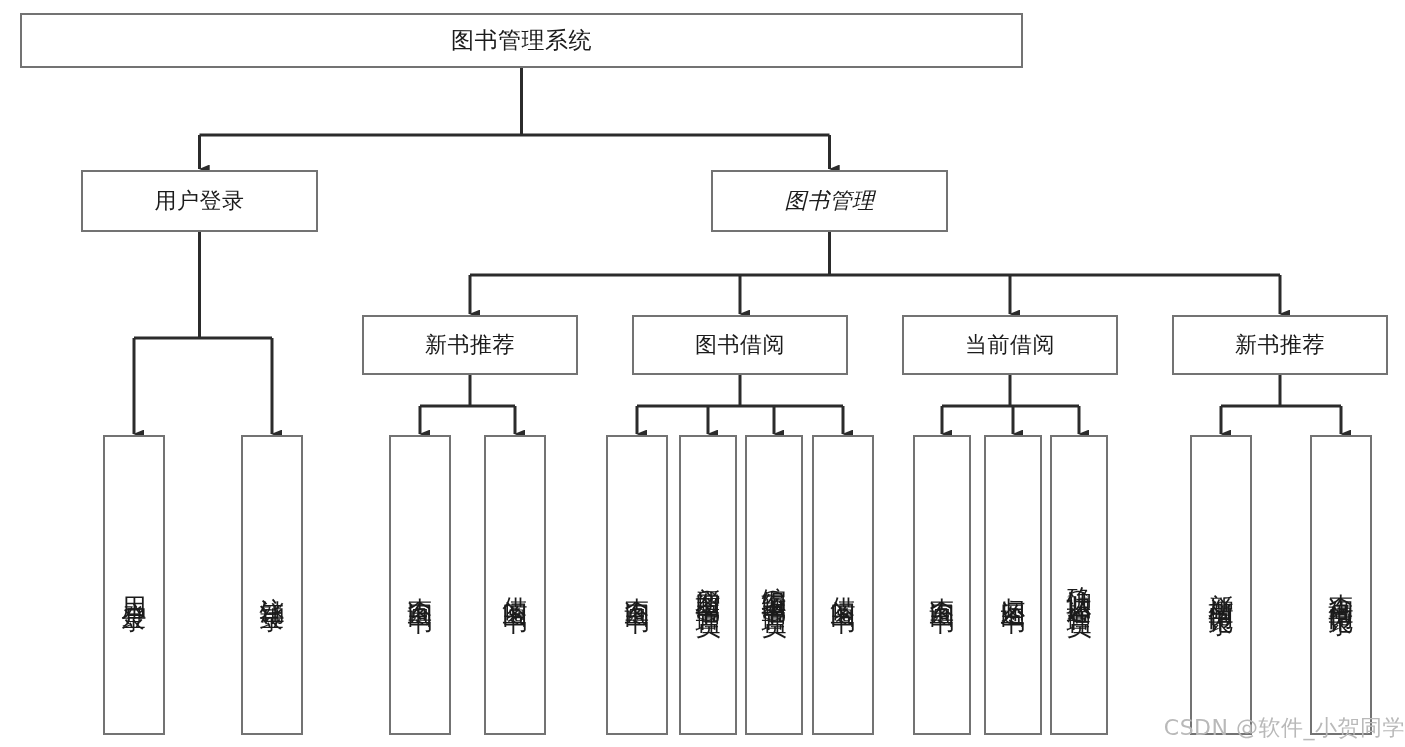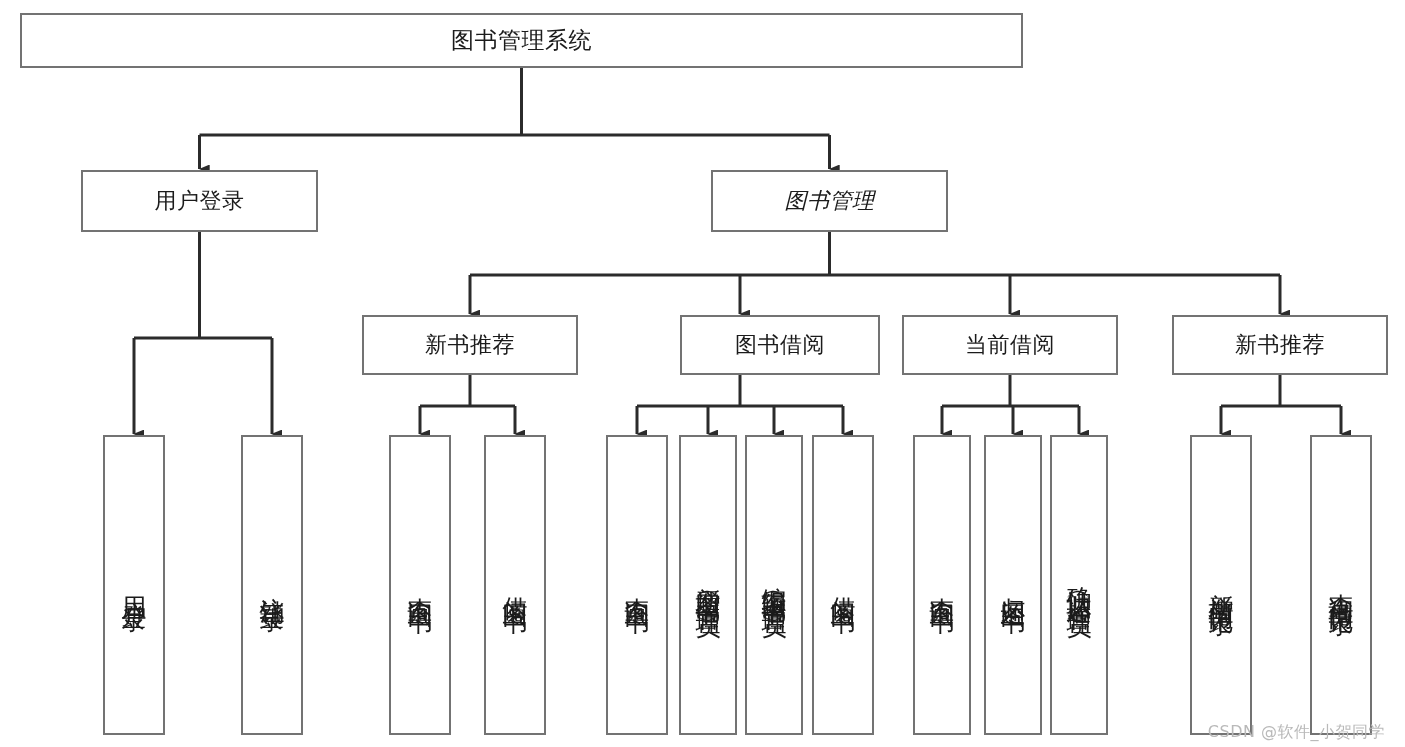--- a/index.html
+++ b/index.html
@@ -55,23 +55,23 @@
   .node.vert .lbl {
     writing-mode: vertical-rl;
     text-orientation: upright;
     font-size: 25px;
     line-height: 1.0;
     letter-spacing: 4px;
     white-space: nowrap;
   }
   .watermark {
     position: absolute;
-    right: 20px;
+    right: 0;
     bottom: 4px;
-    font-size: 16px;
+    font-size: 22px;
     color: #b9b9b9;
     letter-spacing: 0.5px;
     white-space: nowrap;
   }
 </style>
 </head>
 <body>
 
 <div id="canvas">
 
@@ -124,21 +124,21 @@
       </div>
       <div class="node horiz" style="left: 81px; top: 170px; width: 237px; height: 62px;">
         <span class="lbl">用户登录</span>
       </div>
       <div class="node horiz" style="left: 711px; top: 170px; width: 237px; height: 62px; font-style: italic;">
         <span class="lbl">图书管理</span>
       </div>
       <div class="node horiz" style="left: 362px; top: 315px; width: 216px; height: 60px;">
         <span class="lbl">新书推荐</span>
       </div>
-      <div class="node horiz" style="left: 632px; top: 315px; width: 200px; height: 60px; margin-left: 48px;">
+      <div class="node horiz" style="left: 632px; top: 315px; width: 216px; height: 60px;">
         <span class="lbl">图书借阅</span>
       </div>
       <div class="node horiz" style="left: 902px; top: 315px; width: 216px; height: 60px;">
         <span class="lbl">当前借阅</span>
       </div>
       <div class="node horiz" style="left: 1172px; top: 315px; width: 216px; height: 60px;">
         <span class="lbl">新书推荐</span>
       </div>
       <div class="node vert" style="left: 103px; top: 435px; width: 62px; height: 300px;">
         <span class="lbl">用户登录</span>

